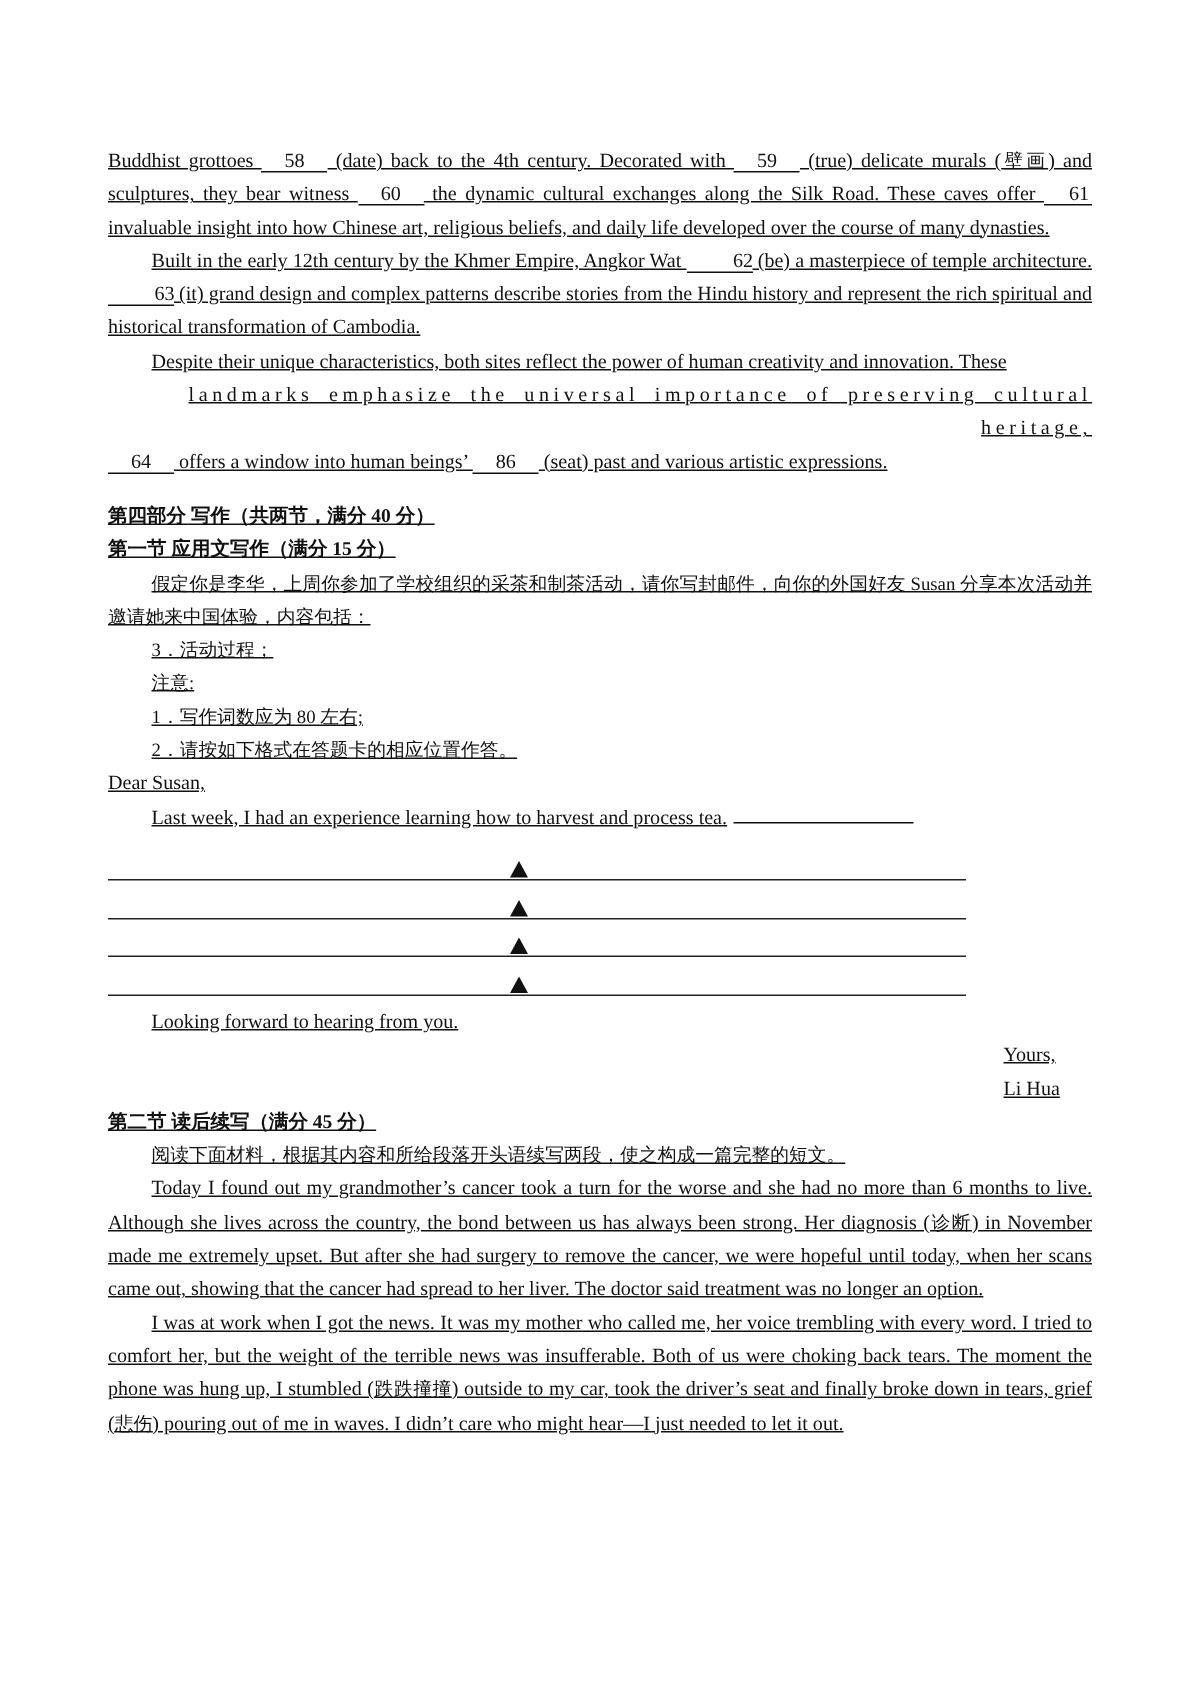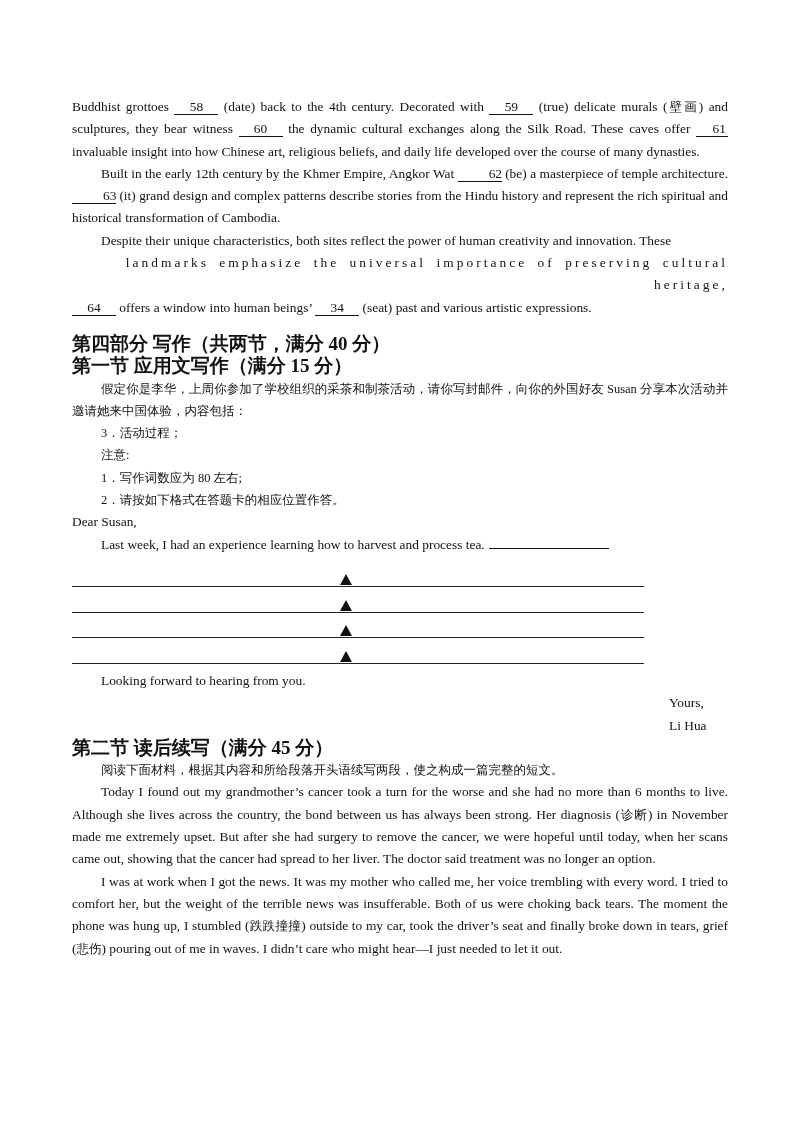--- a/index.html
+++ b/index.html
@@ -1,49 +1,49 @@
 <!DOCTYPE html>
 <html><head>
 <meta charset="utf-8">
 <style>
   html, body { margin: 0; padding: 0; background: #ffffff; }
   body {
     width: 800px; height: 1131px; position: relative; overflow: hidden;
     font-family: "Liberation Serif", "DejaVu Serif", serif;
     color: #111; font-size: 13.4px;
   }
-  .page { position: absolute; left: 72px; top: 96px; width: 656px; }
+  .page { position: absolute; left: 72px; top: 96px; width: 656px; text-decoration: underline; }
   p { margin: 0; line-height: 22.3px; text-align: justify; }
   .indent { text-indent: 29px; }
   .li { padding-left: 29px; }
   .blank { display: inline-block; border-bottom: 1px solid #111; text-align: center; line-height: 15px; padding: 0 2px; }
   .b58 { width: 40px; } .b61 { width: 28px; text-align: right; }
   .zh { font-size: 12.5px; }
   .spread { letter-spacing: 3.05px; word-spacing: 4px; text-align: right; }
-  .heading { font-weight: bold; font-size: 19px; }
+  .heading { font-weight: bold; font-size: 13px; }
   .sec4 { margin-top: 14px; }
   .lines { position: relative; width: 572px; margin-top: 6px; }
   .wline { position: relative; height: 24.5px; border-bottom: 1.3px solid #222; }
   .tri { position: absolute; left: 268px; bottom: 1px; width: 0; height: 0;
          border-left: 6px solid transparent; border-right: 6px solid transparent; border-bottom: 11px solid #111; }
   .tailblank { display: inline-block; width: 120px; border-bottom: 1px solid #111; height: 14px; margin-left: 4px; vertical-align: baseline; }
   .sign { padding-left: 597px; }
 </style>
 </head>
 <body>
 
 <div class="page">
 
   <p><span>Buddhist grottoes </span><span class="blank b58">58</span><span> (date) back to the 4th century. Decorated with </span><span class="blank b58">59</span><span> (true) delicate murals (</span><span class="zh">壁画</span><span>) and sculptures, they bear witness </span><span class="blank b58">60</span><span> the dynamic cultural exchanges along the Silk Road. These caves offer </span><span class="blank b61">61</span><span> invaluable insight into how Chinese art, religious beliefs, and daily life developed over the course of many dynasties.</span></p>
 
   <p class="indent"><span>Built in the early 12th century by the Khmer Empire, Angkor Wat </span><span class="blank b58">62</span><span> (be) a masterpiece of temple architecture. </span><span class="blank b58">63</span><span> (it) grand design and complex patterns describe stories from the Hindu history and represent the rich spiritual and historical transformation of Cambodia.</span></p>
 
   <p class="indent"><span>Despite their unique characteristics, both sites reflect the power of human creativity and innovation. These</span></p>
   <p class="spread"><span>landmarks emphasize the universal importance of preserving cultural heritage,</span></p>
-  <p><span class="blank b58">64</span><span> offers a window into human beings’ </span><span class="blank b58">34</span><span> (seat) past and various artistic expressions.</span></p>
+  <p><span class="blank b58">64</span><span> offers a window into human beings’ </span><span class="blank b58">86</span><span> (seat) past and various artistic expressions.</span></p>
 
   <p class="heading sec4">第四部分  写作（共两节，满分 40 分）</p>
   <p class="heading">第一节  应用文写作（满分 15 分）</p>
   <p class="indent zh">假定你是李华，上周你参加了学校组织的采茶和制茶活动，请你写封邮件，向你的外国好友 Susan 分享本次活动并邀请她来中国体验，内容包括：</p>
   <p class="li zh">3．活动过程；</p>
   <p class="li zh">注意:</p>
   <p class="li zh">1．写作词数应为 80 左右;</p>
   <p class="li zh">2．请按如下格式在答题卡的相应位置作答。</p>
 
   <p>Dear Susan,</p>

